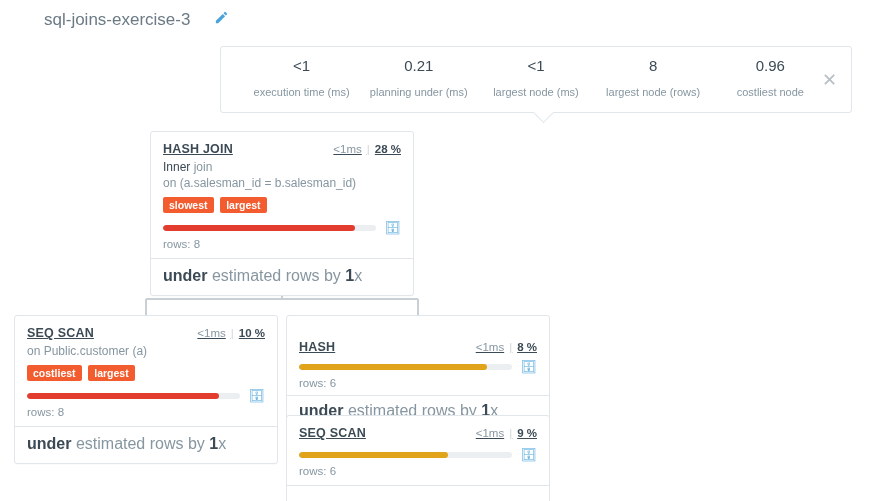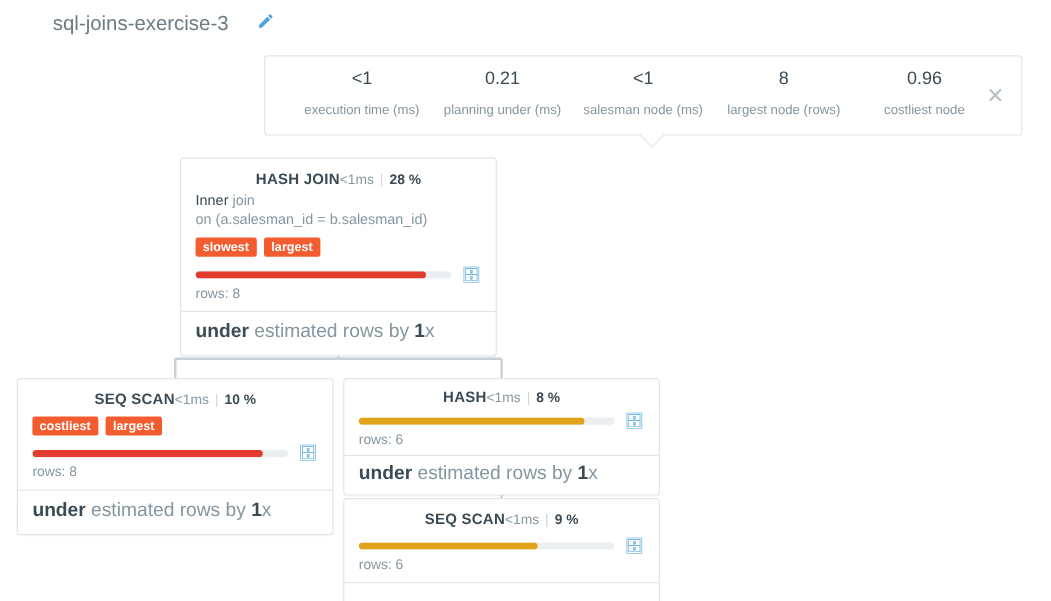--- a/index.html
+++ b/index.html
@@ -69,21 +69,21 @@
 
   .node {
     position: absolute;
     width: 264px;
     background: #fff;
     border: 1px solid var(--border);
     border-radius: 3px;
     box-shadow: 0 1px 1px rgba(0,0,0,0.02);
     padding: 10px 12px 10px 12px;
   }
-  .node .hdr { display: flex; align-items: baseline; justify-content: center; }
+  .node .hdr { display: flex; align-items: baseline; justify-content: space-between; text-decoration: underline; }
   .node .name { font-weight: 700; font-size: 12.5px; color: var(--text-dark); letter-spacing: .2px; }
   .node .timing { font-size: 11.5px; color: var(--text-muted); }
   .node .timing .pct { color: var(--text-dark); font-weight: 600; }
   .node .sep { color: #cfd6dc; padding: 0 5px; }
   .node .sub { font-size: 12px; color: var(--text-muted); margin-top: 3px; line-height: 1.35; }
   .node .sub .kw { color: var(--text-dark); }
   .node .tags { margin-top: 6px; }
   .tag {
     display: inline-block;
     background: var(--tag-orange);
@@ -122,21 +122,21 @@
     <div class="metric">
       <div class="val">&lt;1</div>
       <div class="lbl">execution time (ms)</div>
     </div>
     <div class="metric">
       <div class="val">0.21</div>
       <div class="lbl">planning under (ms)</div>
     </div>
     <div class="metric">
       <div class="val">&lt;1</div>
-      <div class="lbl">salesman node (ms)</div>
+      <div class="lbl">largest node (ms)</div>
     </div>
     <div class="metric">
       <div class="val">8</div>
       <div class="lbl">largest node (rows)</div>
     </div>
     <div class="metric">
       <div class="val">0.96</div>
       <div class="lbl">costliest node</div>
     </div>
   </div>
@@ -185,38 +185,41 @@
     </div>
   </div>
 
   <div class="node" style="left:14px; top:184px;">
     <div class="hdr">
       <span class="name">SEQ SCAN</span>
       <span class="timing">
         <span>&lt;1ms</span><span class="sep">|</span><span class="pct">10 %</span>
       </span>
     </div>
+    <div class="sub">
+      <span>on </span><span>Public.customer (a)</span>
+    </div>
     <div class="tags">
       <span class="tag">costliest</span>
       <span class="tag">largest</span>
     </div>
     <div class="bar-row">
       <div class="bar red">
           <div class="fill" style="width:90%"></div>
         </div>
       <span class="db-ico">🗄</span>
     </div>
     <div class="rows"><span>rows: </span><span>8</span></div>
     <div class="divider"></div>
     <div class="est">
       <span class="b">under</span><span> estimated rows by </span><span class="b">1</span><span>x</span>
     </div>
   </div>
 
-  <div class="node" style="left:286px; top:184px; padding-top:8px; padding-bottom:8px;">
+  <div class="node" style="left:286px; top:184px; padding-top:24px; padding-bottom:8px;">
     <div class="hdr">
       <span class="name">HASH</span>
       <span class="timing">
         <span>&lt;1ms</span><span class="sep">|</span><span class="pct">8 %</span>
       </span>
     </div>
     <div class="bar-row" style="margin-top:6px;">
       <div class="bar orange">
           <div class="fill" style="width:88%"></div>
         </div>

